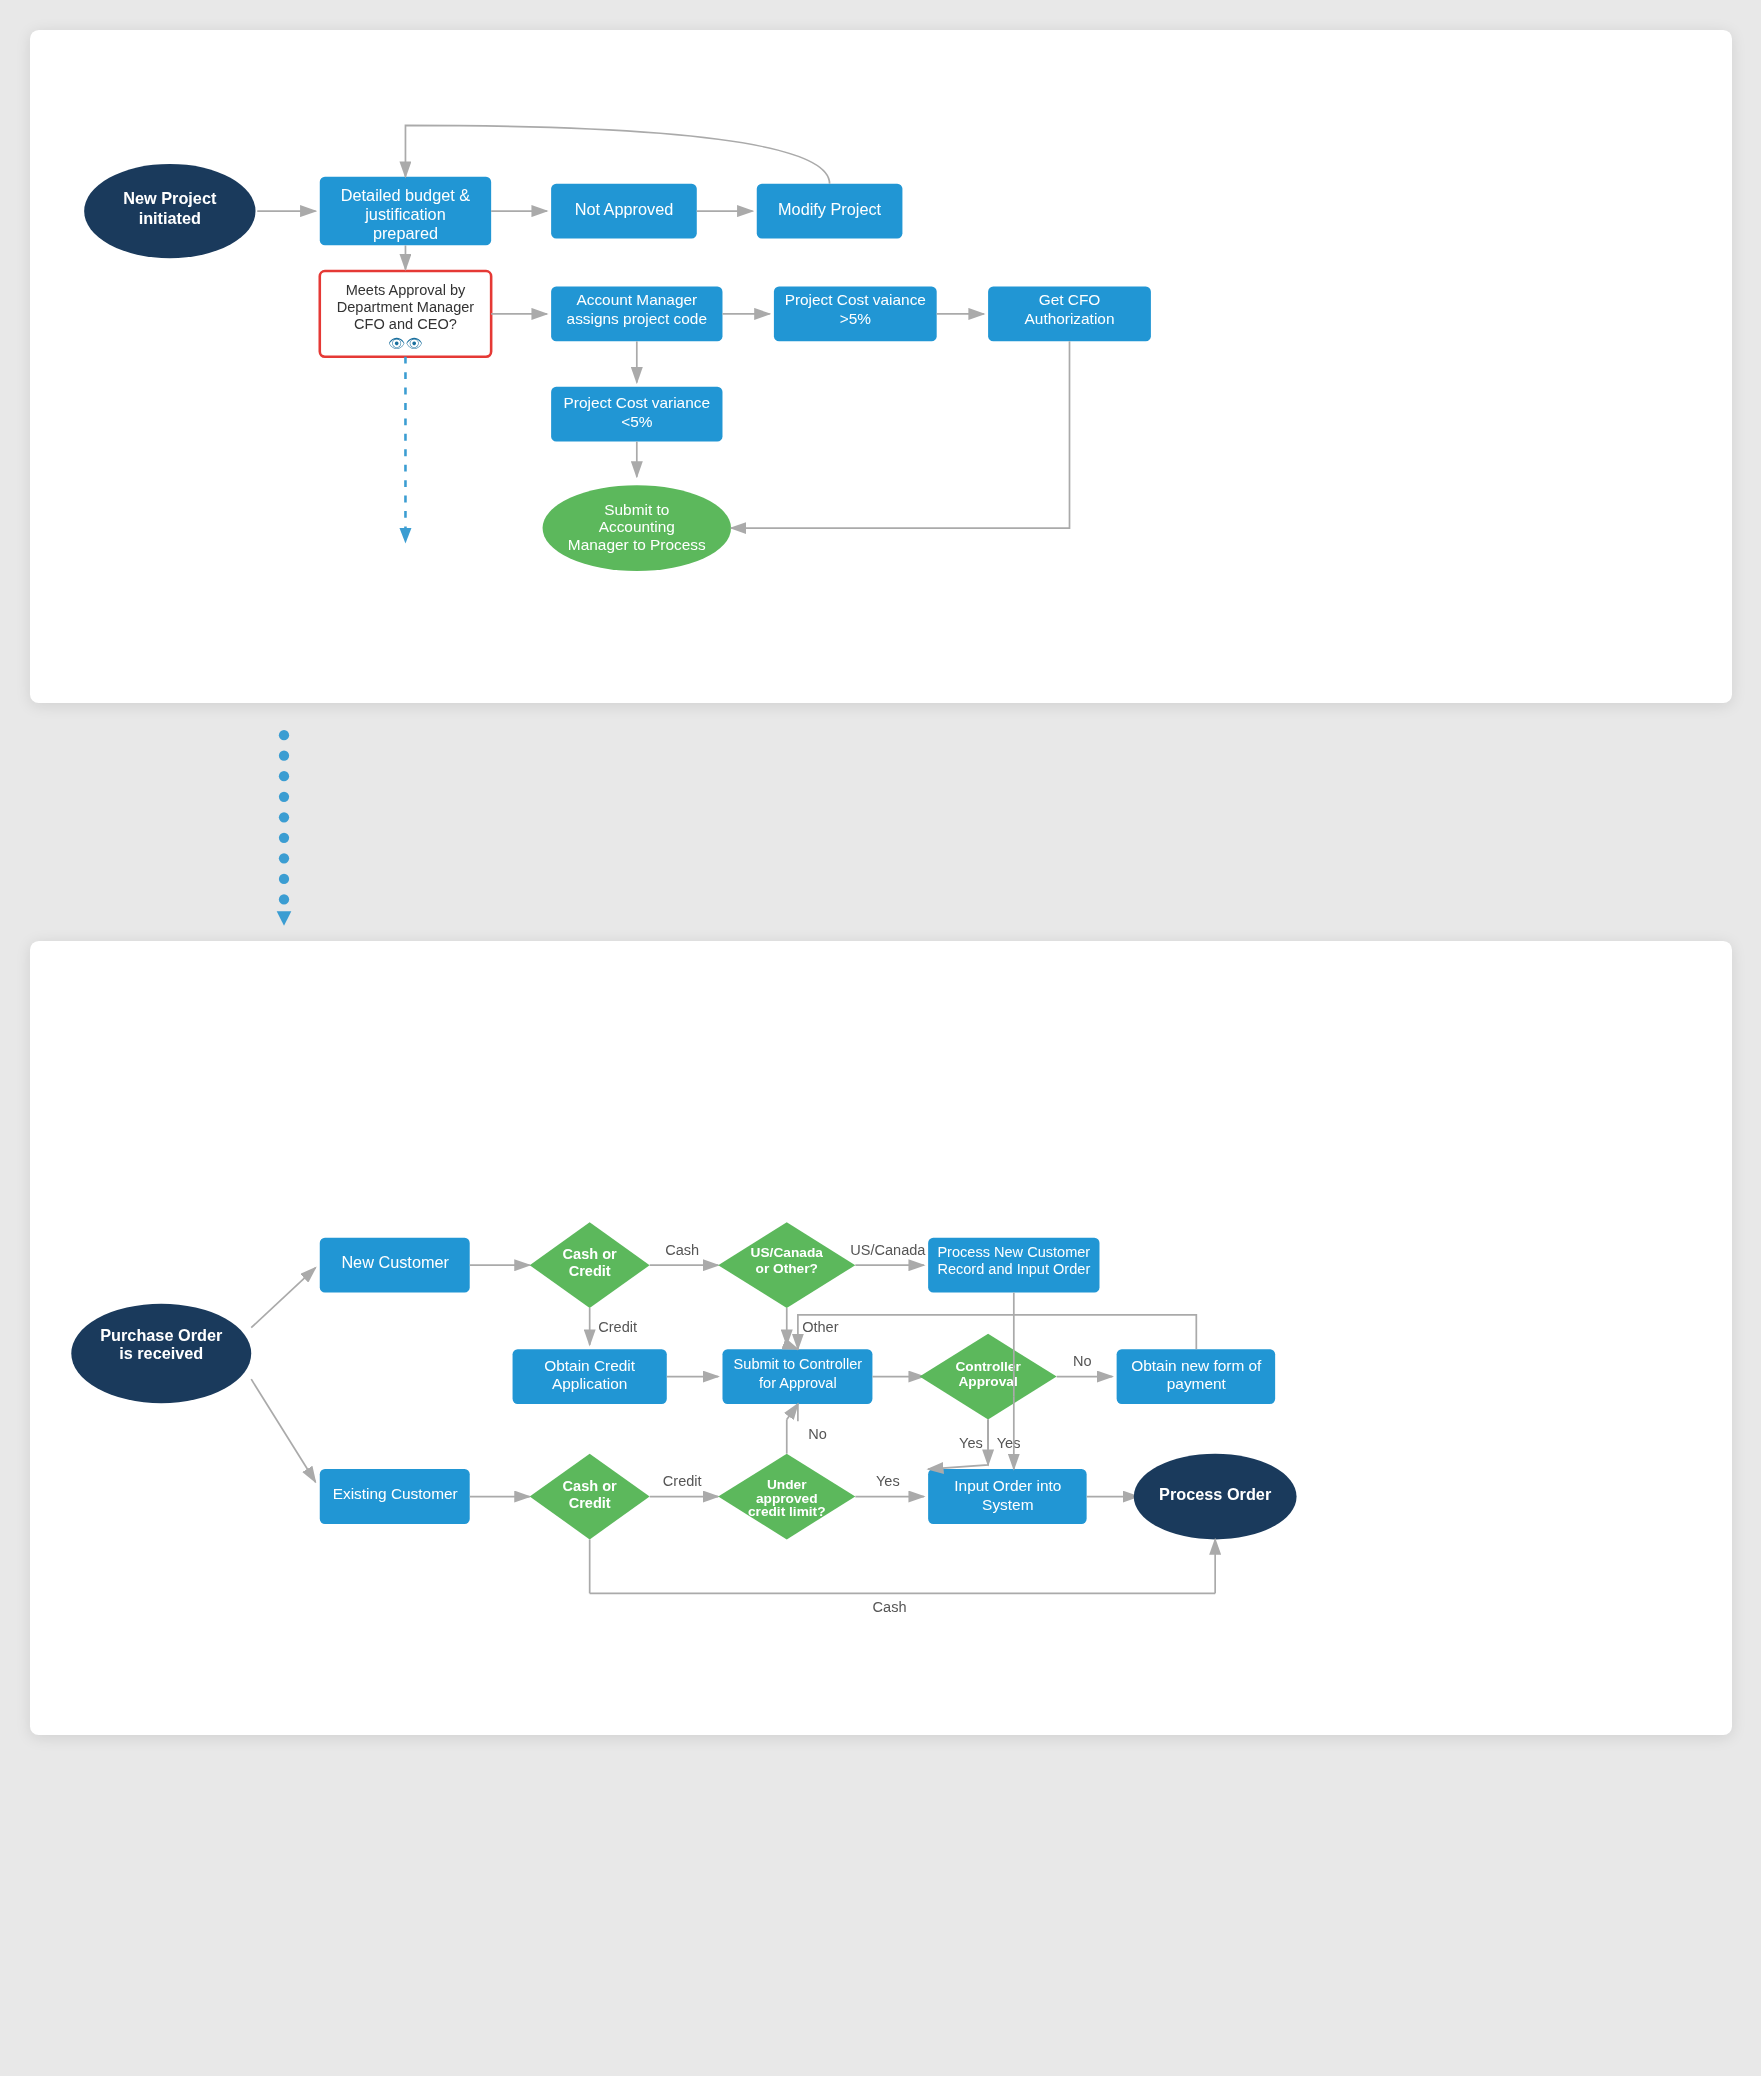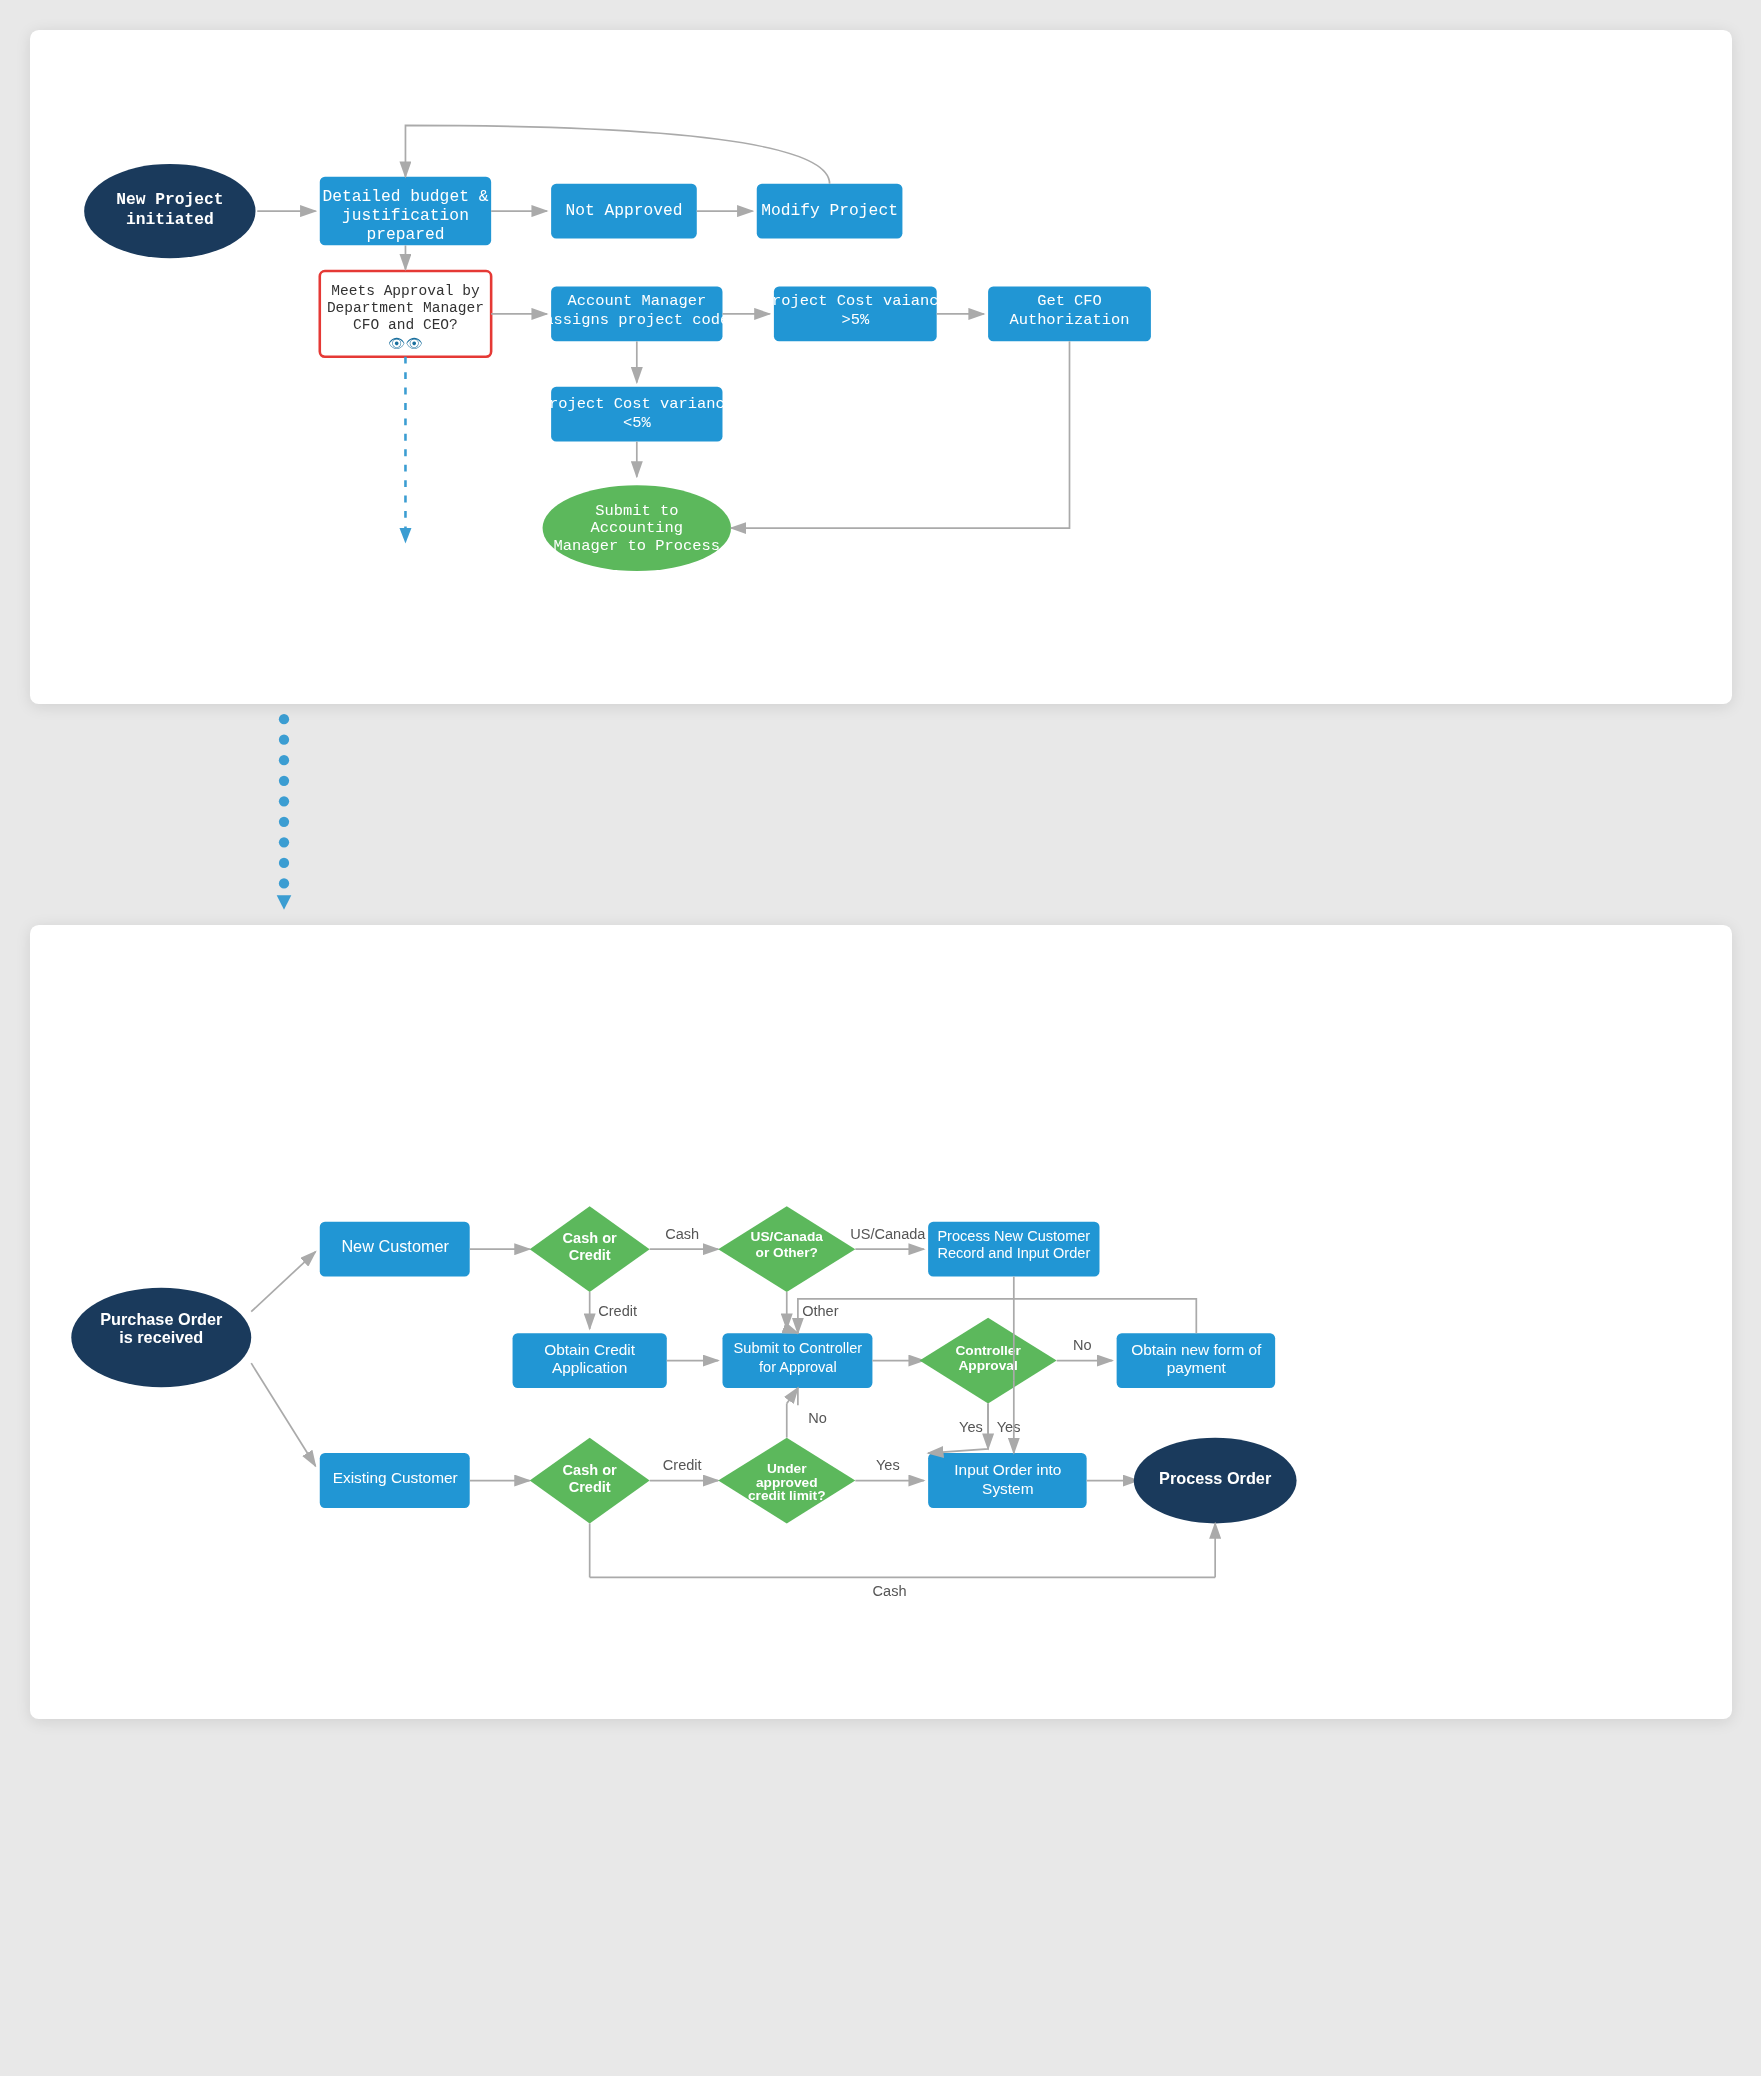--- a/index.html
+++ b/index.html
@@ -14,22 +14,21 @@
     .diagram-card {
       background: #fff;
       border-radius: 8.8px;
       box-shadow: 0 2.9px 14.7px rgba(0,0,0,0.1);
       padding: 44px 37px;
       position: relative;
       margin-bottom: 0;
     }
 
     .card1 {
-      margin-bottom: 0;
-      font-family: Liberation Mono, monospace;
+      margin-bottom: 17px;
     }
   </style>
 </head>
 <body>
 
 <div class="diagram-card card1">
   <svg viewBox="0 0 1900 680" width="100%" style="overflow:visible;">
     <defs>
       <marker id="arrowhead1" markerWidth="10" markerHeight="7" refX="9" refY="3.5" orient="auto">
         <polygon points="0 0, 10 3.5, 0 7" fill="#aaa"></polygon>

